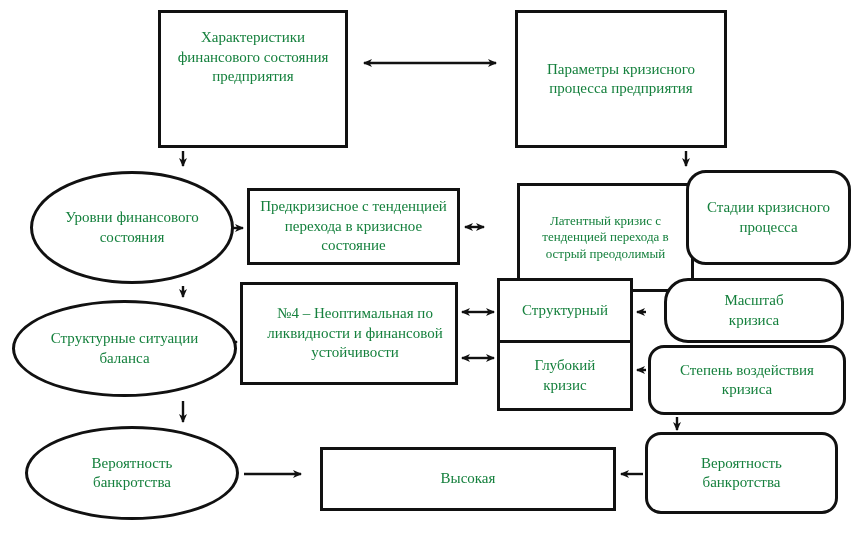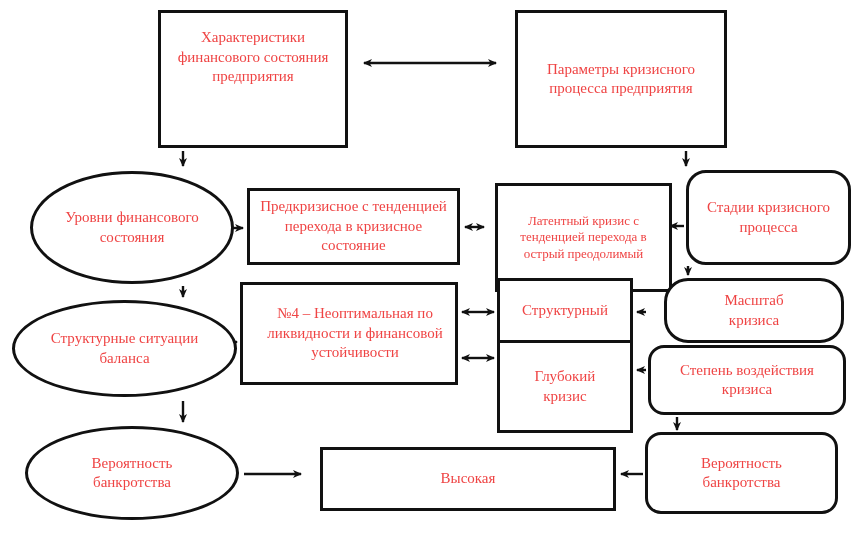--- a/index.html
+++ b/index.html
@@ -1,18 +1,18 @@
 <!DOCTYPE html>
 <html><head>
 <meta charset="utf-8">
 <style>
   html,body{margin:0;padding:0;background:#ffffff;}
   #canvas{
     position:relative;width:859px;height:538px;background:#ffffff;
-    font-family:"Liberation Serif","DejaVu Serif",serif;color:#ef4444;
+    font-family:"Liberation Serif","DejaVu Serif",serif;color:#15803d;
     overflow:hidden;
   }
   .node{
     position:absolute;display:flex;align-items:center;justify-content:center;
     text-align:center;font-size:15px;line-height:1.3;box-sizing:border-box;
     background:#ffffff;padding:4px 8px;
   }
   .rect{border:3px solid #111111;}
   .rounded{border:3px solid #111111;border-radius:20px;}
   .ellipse{border:3px solid #111111;border-radius:50%;}
@@ -66,37 +66,37 @@
   </div>
 
   <div class="node ellipse" style="left:30px;top:171px;width:204px;height:113px;padding:4px 26px;">
     <span>Уровни финансового состояния</span>
   </div>
 
   <div class="node rect" style="left:247px;top:188px;width:213px;height:77px;">
     <span>Предкризисное с тенденцией перехода в кризисное состояние</span>
   </div>
 
-  <div class="node rect small" style="left:495px;top:183px;width:177px;height:109px;padding:3px 10px;">
+  <div class="node rect small" style="left:517px;top:183px;width:177px;height:109px;padding:3px 10px;">
     <span>Латентный кризис с тенденцией перехода в острый преодолимый</span>
   </div>
 
   <div class="node rounded" style="left:686px;top:170px;width:165px;height:95px;">
     <span>Стадии кризисного процесса</span>
   </div>
 
   <div class="node ellipse" style="left:12px;top:300px;width:225px;height:97px;padding:4px 30px;">
     <span>Структурные ситуации баланса</span>
   </div>
 
   <div class="node rect" style="left:240px;top:282px;width:218px;height:103px;padding-left:20px;">
     <span>№4 – Неоптимальная по ликвидности и финансовой устойчивости</span>
   </div>
 
-  <div class="stack" style="left:497px;top:278px;width:136px;height:155px;">
+  <div class="stack" style="left:497px;top:278px;width:136px;height:133px;">
     <div class="cell first" style="height:62px;">
       <span>Структурный</span>
     </div>
     <div class="cell" style="flex:1;">
       <span style="max-width:90px;">Глубокий кризис</span>
     </div>
   </div>
 
   <div class="node rounded" style="left:664px;top:278px;width:180px;height:65px;border-radius:24px;">
     <span style="max-width:100px;">Масштаб кризиса</span>

